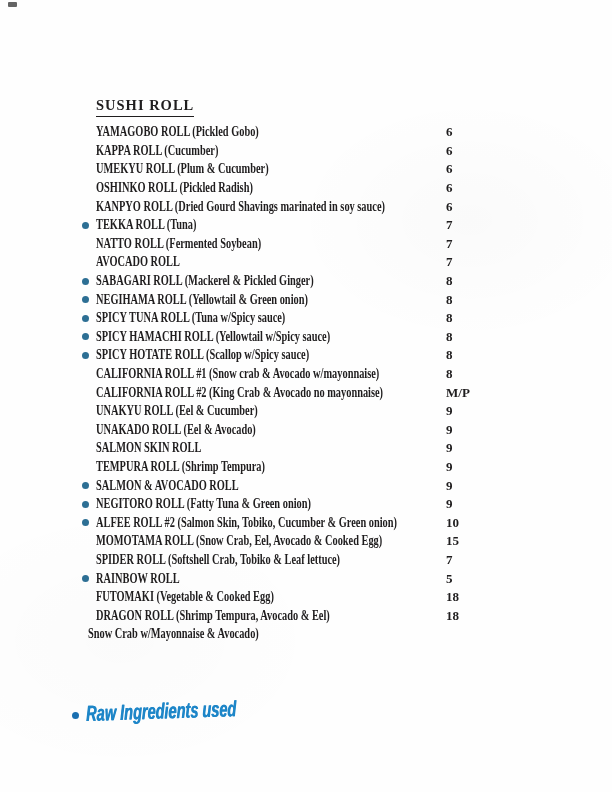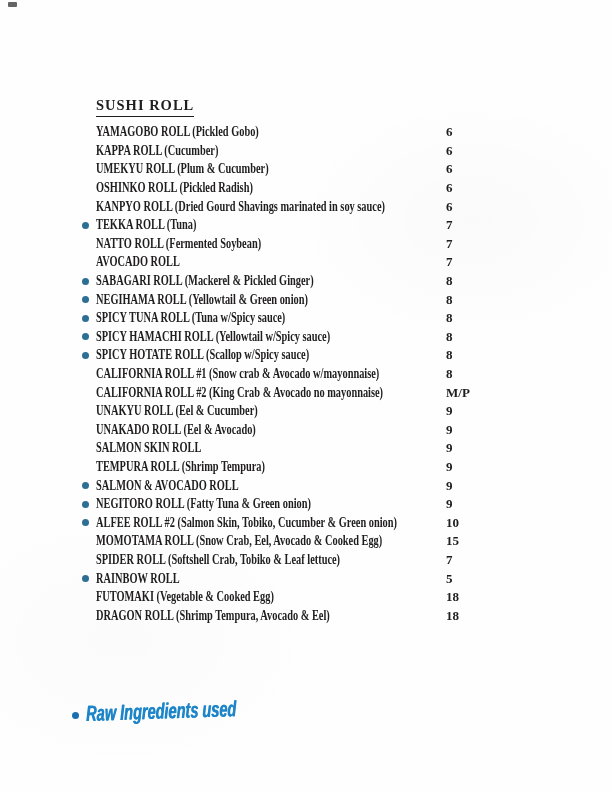--- a/index.html
+++ b/index.html
@@ -179,18 +179,21 @@
         <span class="price">5</span>
       </div>
       <div class="row">
         <span class="label">FUTOMAKI (Vegetable &amp; Cooked Egg)</span>
         <span class="price">18</span>
       </div>
       <div class="row">
         <span class="label">DRAGON ROLL (Shrimp Tempura, Avocado &amp; Eel)</span>
         <span class="price">18</span>
       </div>
+      <div class="row note">
+        <span class="label">Snow Crab w/Mayonnaise &amp; Avocado)</span>
+      </div>
     </div>
   <div class="footnote">
     <span class="fn-bullet"></span>
     <span class="fn-text">Raw Ingredients used</span>
   </div>
 </div>
 
 </body></html>

